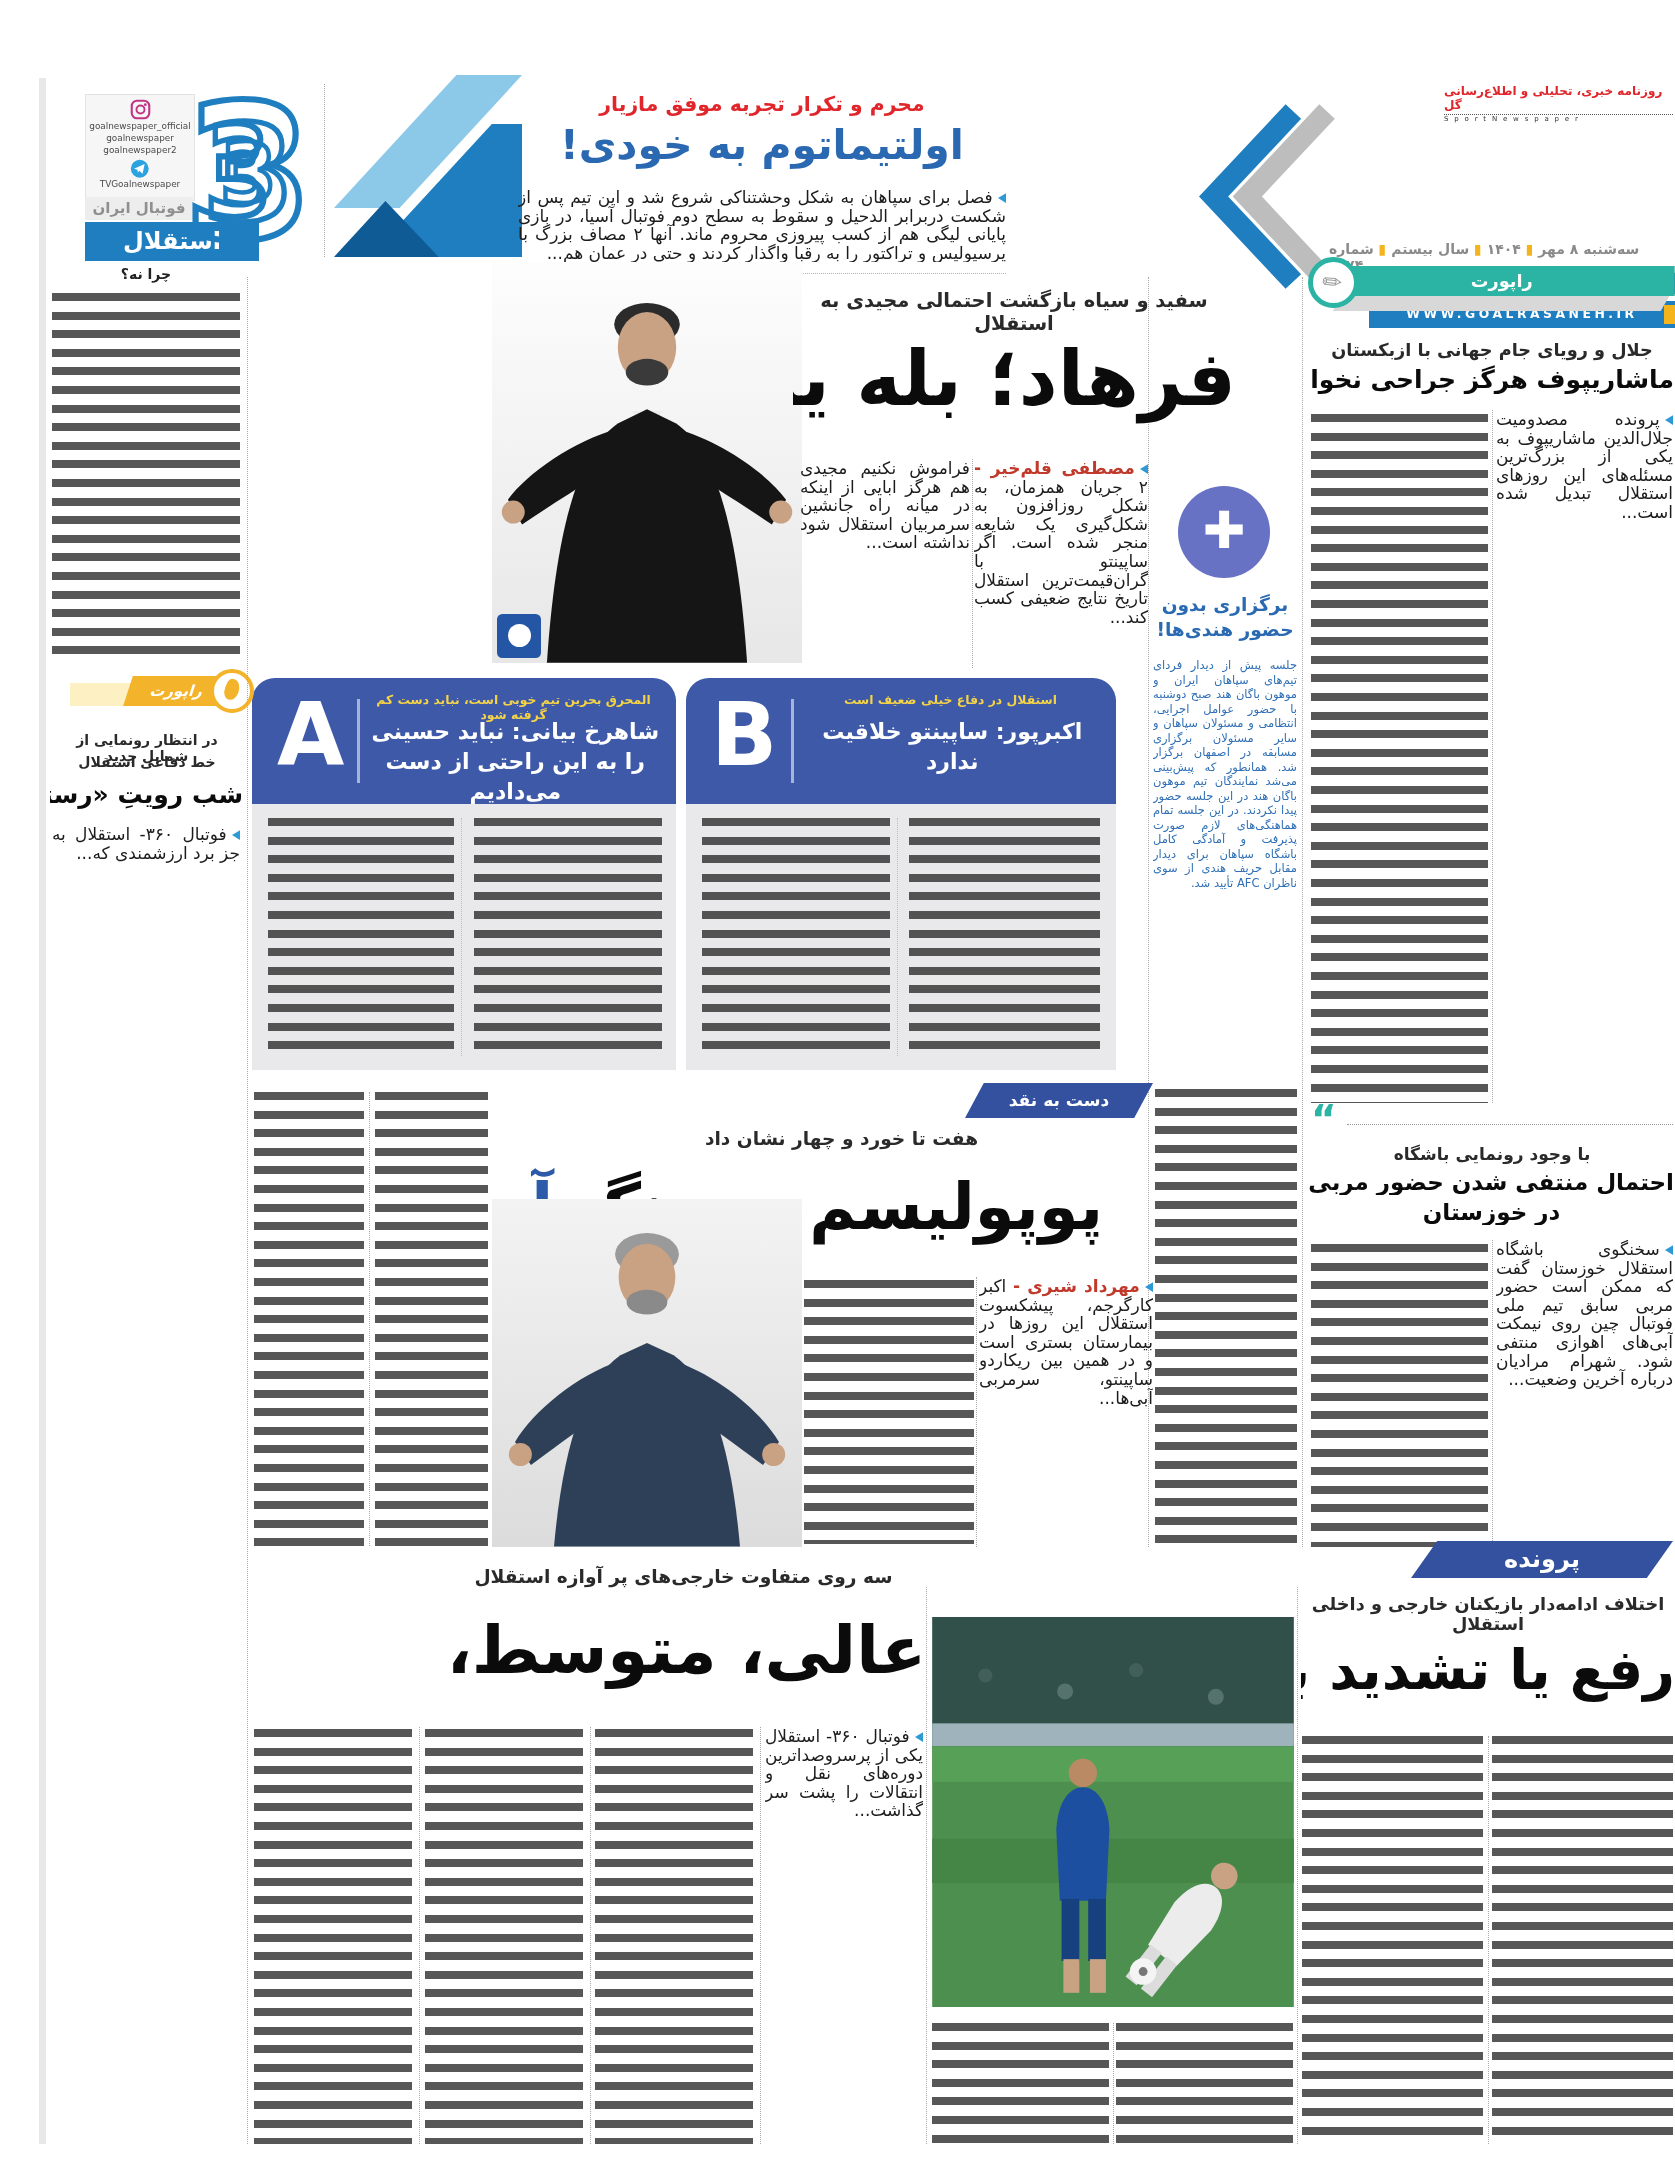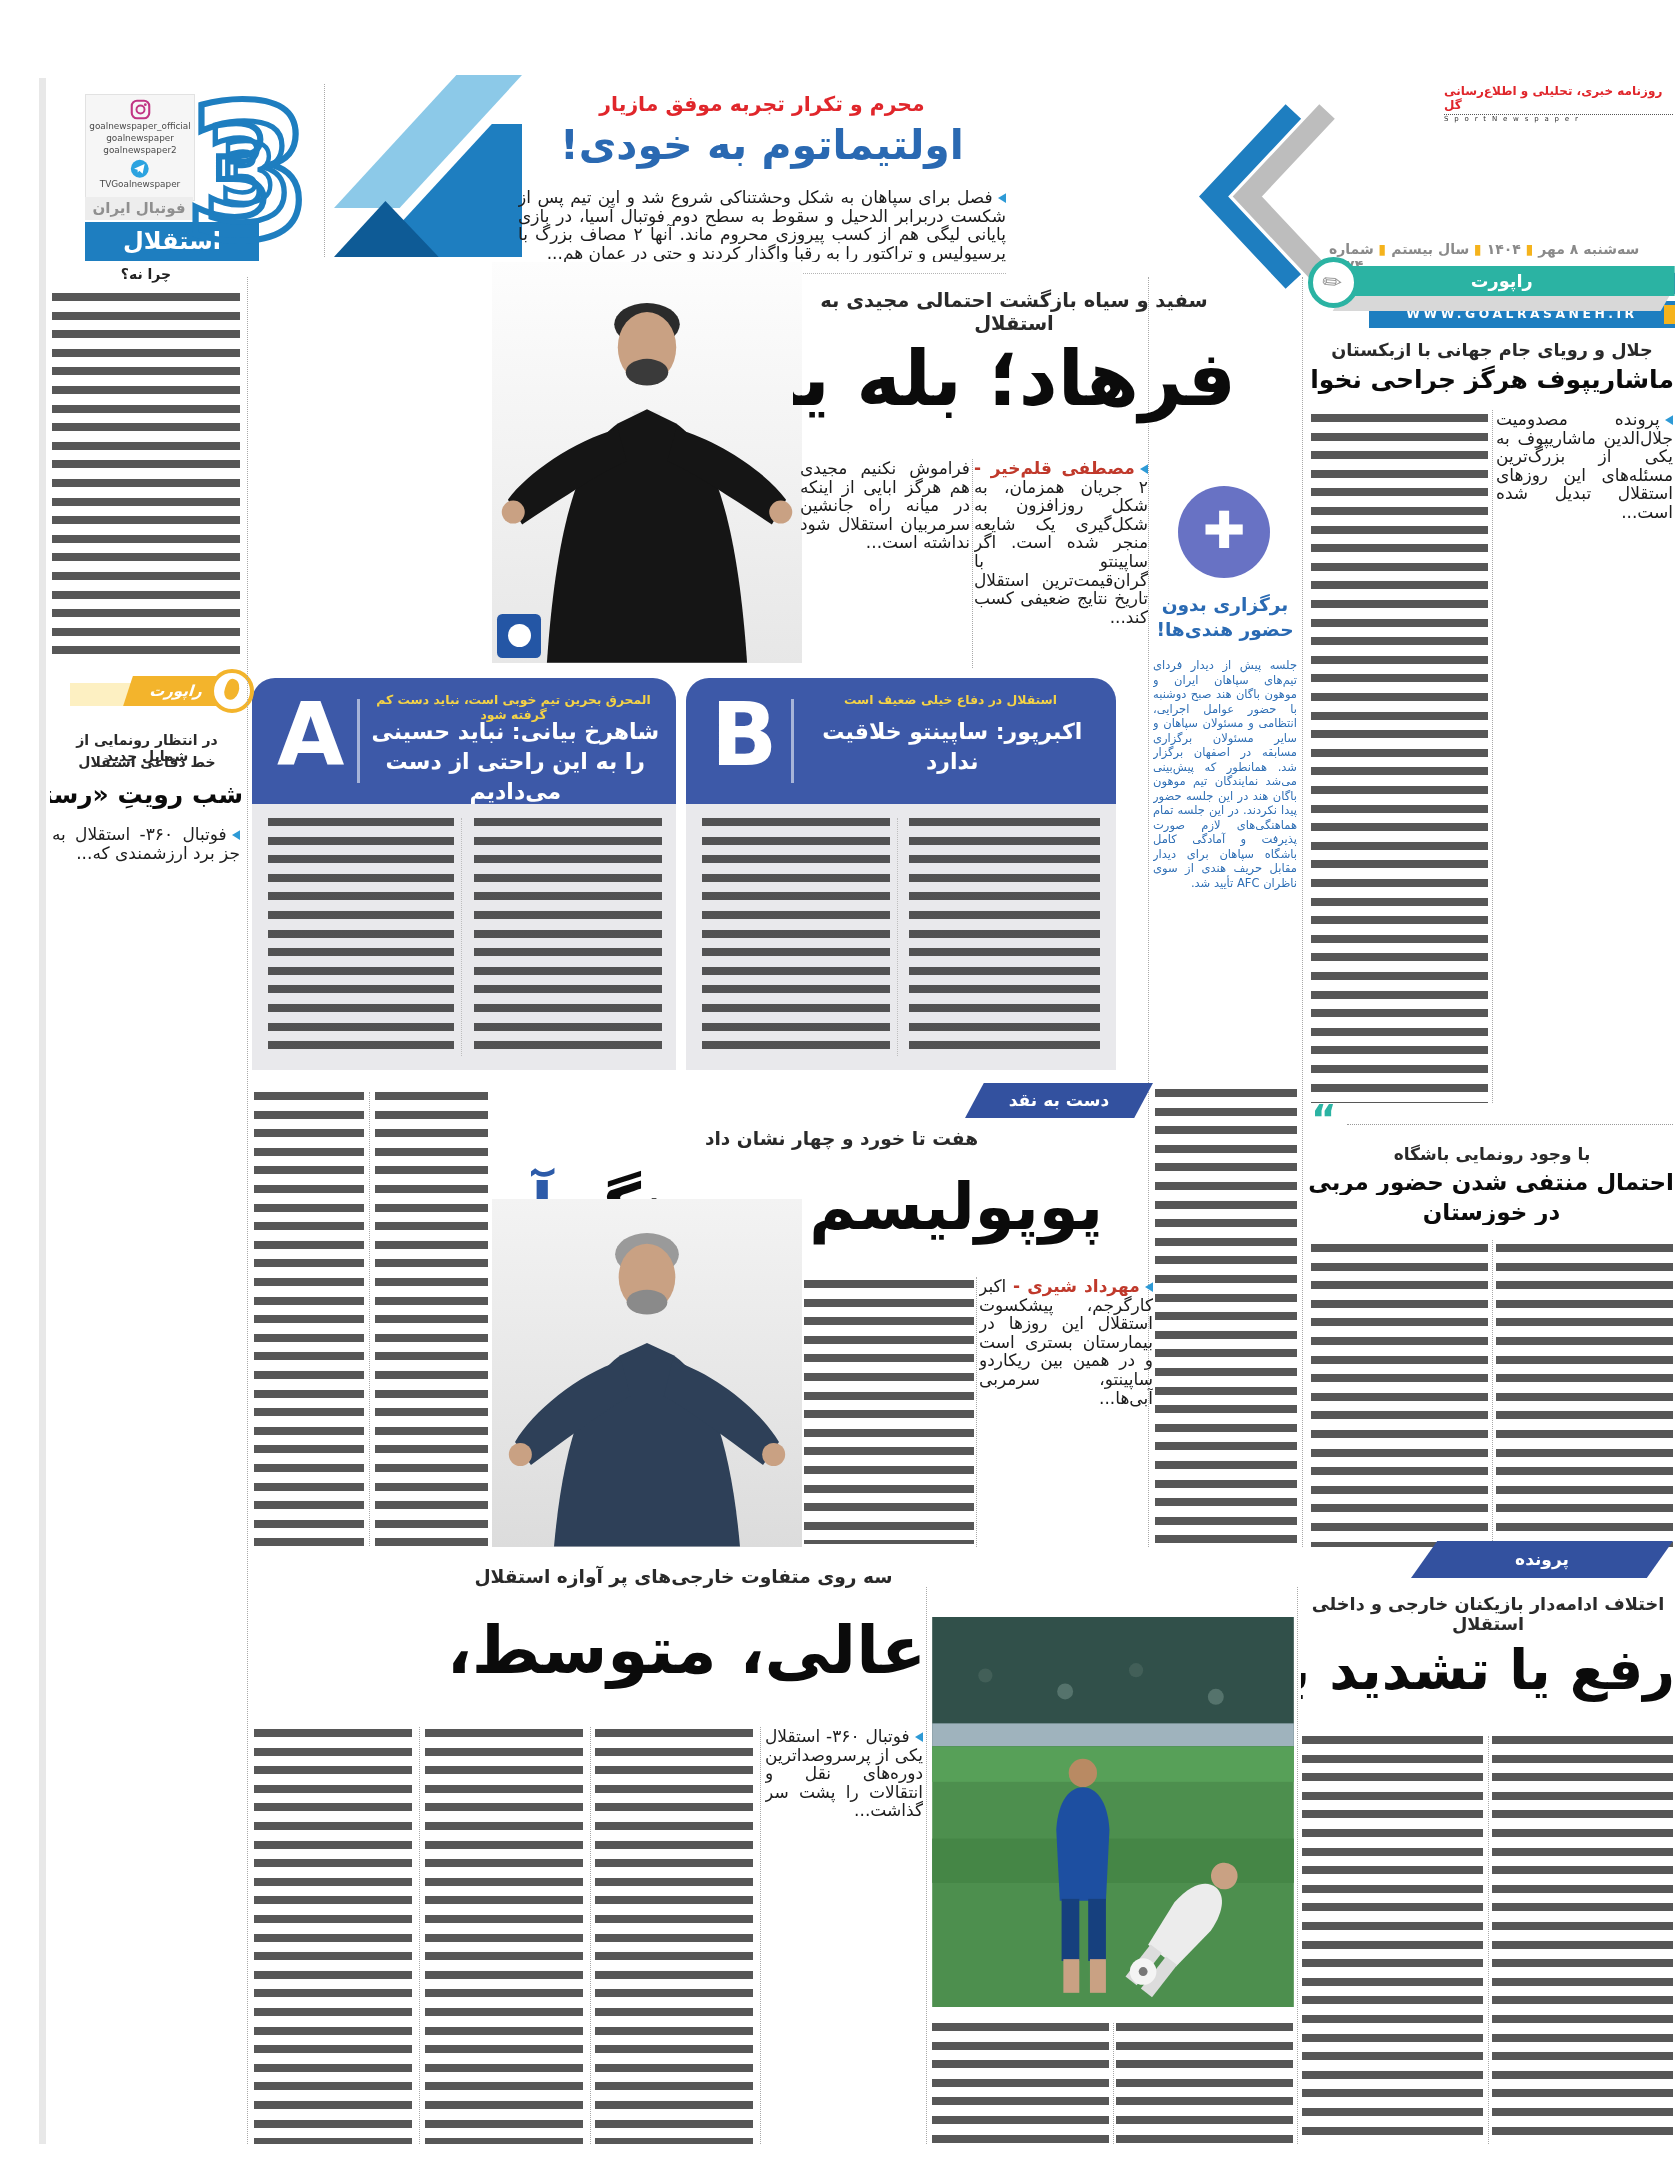--- a/index.html
+++ b/index.html
@@ -139,20 +139,21 @@
     <div class="ft" style="flex:1"></div>
   </div>
   <div class="dotv" style="left:1493px;top:410px;height:693px;"></div>
 
   <div class="abs" style="left:1312px;top:1107px;color:#2bb3a3;font-size:39px;font-weight:bold;line-height:26.6px;">“</div>
   <div class="doth" style="left:1348px;top:1124px;width:326px;border-color:#999;"></div>
   <div class="abs kicker" style="left:1312px;top:1144px;width:362px;font-size:17px;">با وجود رونمایی باشگاه</div>
   <div class="abs hl" style="left:1310px;top:1169px;width:365px;font-size:23px;">احتمال منتفی شدن حضور مربی اسپانیایی</div>
   <div class="abs hl" style="left:1310px;top:1199px;width:365px;font-size:23px;">در خوزستان</div>
   <div class="col" style="left:1497px;top:1240px;width:177px;height:307px;">
+    <p class="bt"><span class="bullet"></span><span>سخنگوی باشگاه استقلال خوزستان گفت که ممکن است حضور مربی سابق تیم ملی فوتبال چین روی نیمکت آبی‌های اهوازی منتفی شود. شهرام مرادیان درباره آخرین وضعیت...</span></p>
     <div class="ft"></div>
   </div>
   <div class="col" style="left:1312px;top:1240px;width:177px;height:307px;">
     <div class="ft" style="flex:1"></div>
   </div>
   <div class="dotv" style="left:1493px;top:1240px;height:307px;"></div>
 
   <div class="abs" style="left:1179px;top:486px;width:92px;height:92px;border-radius:50%;background:#6872c4;
               color:#fff;font-size:51px;font-weight:bold;text-align:center;line-height:89px;">✚</div>
   <div class="abs sb-title" style="left:1154px;top:592px;width:144px;">برگزاری بدون حضور هندی‌ها!</div>
@@ -261,21 +262,21 @@
 
   <div class="abs kicker" style="left:55px;top:732px;width:186px;font-size:14px;">در انتظار رونمایی از شمایل جدید</div>
   <div class="abs kicker" style="left:55px;top:754px;width:186px;font-size:14px;">خط دفاعی استقلال</div>
   <div class="abs hl" style="left:51px;top:780px;width:193px;font-size:25px;">شب رویتِ «رستم»</div>
   <div class="col" style="left:53px;top:825px;width:188px;height:1319px;">
     <p class="bt"><span class="bullet"></span><span>فوتبال ۳۶۰- استقلال به جز برد ارزشمندی که...</span></p>
     <div class="ft"></div>
   </div>
   <div class="dotv" style="left:248px;top:277px;height:1867px;"></div>
 
-  <div class="abs ribbon-blue" style="left:1412px;top:1541px;width:262px;height:37px;font-size:17px;line-height:37px;">پرونده</div>
+  <div class="abs ribbon-blue" style="left:1412px;top:1541px;width:262px;height:37px;font-size:24px;line-height:37px;">پرونده</div>
   <div class="abs kicker" style="left:1303px;top:1594px;width:372px;font-size:17.7px;">اختلاف ادامه‌دار بازیکنان خارجی و داخلی استقلال</div>
   <div class="abs hl" style="left:1302px;top:1619px;width:374px;font-size:55px;line-height:103px;">رفع یا تشدید بحران؟</div>
   <div class="ft abs" style="left:1493px;top:1736px;width:181px;height:408px;"></div>
   <div class="ft abs" style="left:1303px;top:1736px;width:181px;height:408px;"></div>
   <div class="dotv" style="left:1489px;top:1736px;height:408px;"></div>
 
   <div class="abs" style="left:933px;top:1617px;width:362px;height:390px;overflow:hidden;">
     <svg width="362" height="390" viewBox="0 0 408 440">
       <rect width="408" height="150" fill="#31504a"></rect>
       <rect y="120" width="408" height="26" fill="#9fb3bd"></rect>

